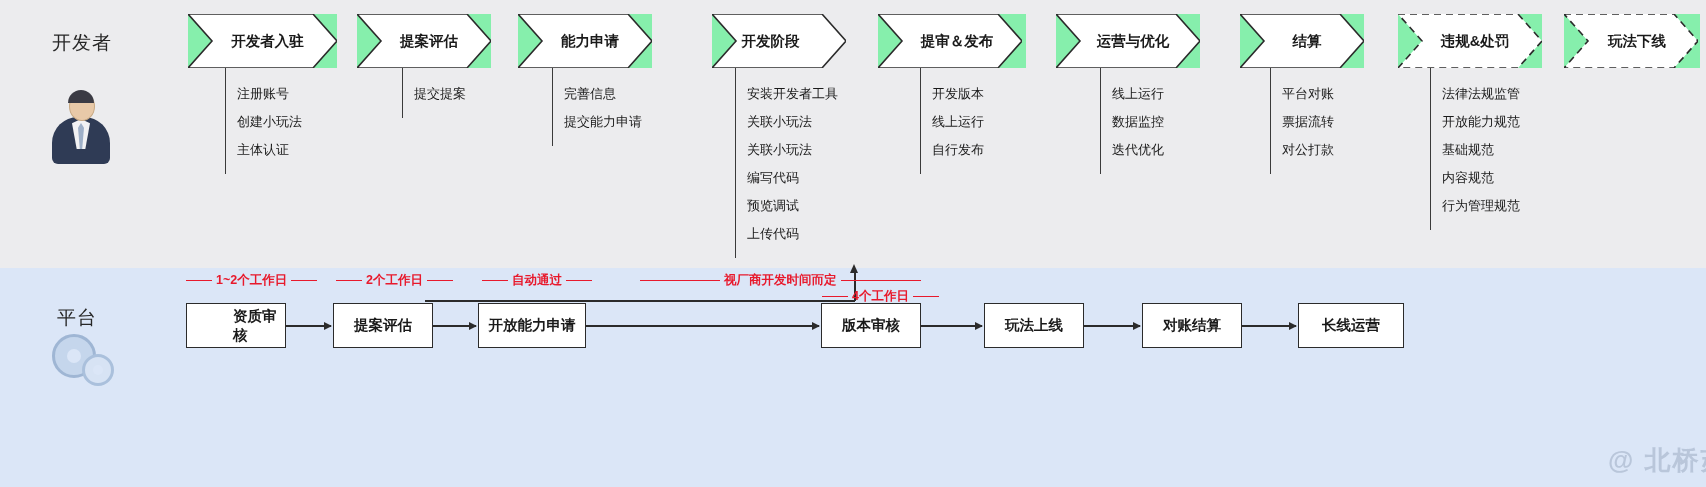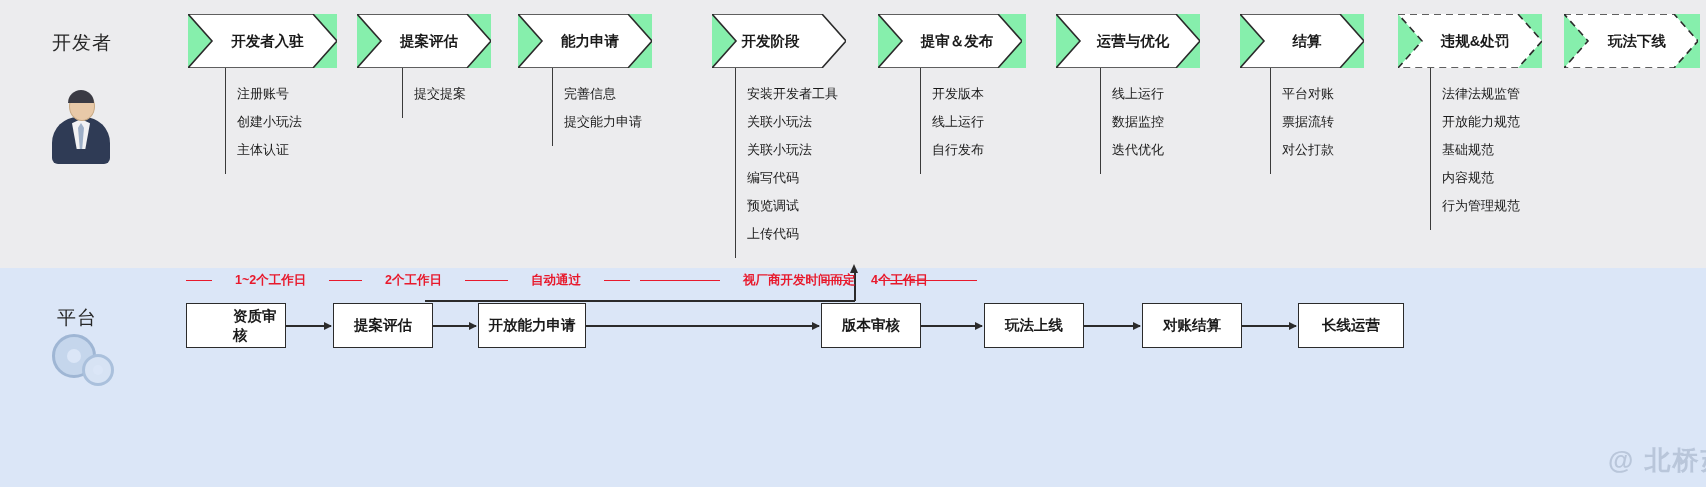--- a/index.html
+++ b/index.html
@@ -177,21 +177,21 @@
   
   .dur {
     position: absolute;
     top: 272px;
     font-size: 12.5px;
     font-weight: bold;
     color: #e8192c;
     white-space: nowrap;
     display: flex;
     align-items: center;
-    gap: 23px;
+    gap: 4px;
   }
   .dur .dash {
     display: inline-block;
     width: 26px;
     height: 1.5px;
     background: #e8192c;
   }
   .dur.wide .dash { width: 80px; }
 
   
@@ -384,21 +384,21 @@
       <div class="dur" style="left: 482px;">
         <span class="dash"></span>
         <span>自动通过</span>
         <span class="dash"></span>
       </div>
       <div class="dur wide" style="left: 640px;">
         <span class="dash"></span>
         <span>视厂商开发时间而定</span>
         <span class="dash"></span>
       </div>
-      <div class="dur" style="left: 822px;">
+      <div class="dur" style="left: 822px; margin-top: 16px;">
         <span class="dash"></span>
         <span>4个工作日</span>
         <span class="dash"></span>
       </div>
     </div>
 
   <div class="wm right" style="left:1608px; top:443px;">@ 北桥苏</div>
 </div>
 
 </body></html>

